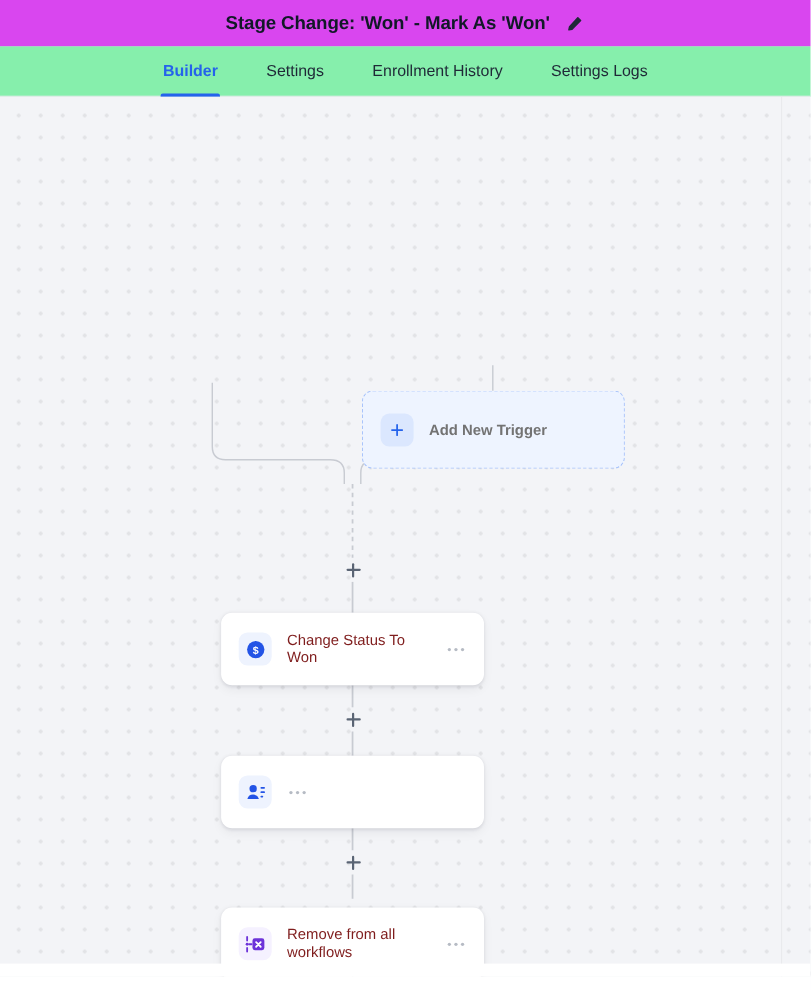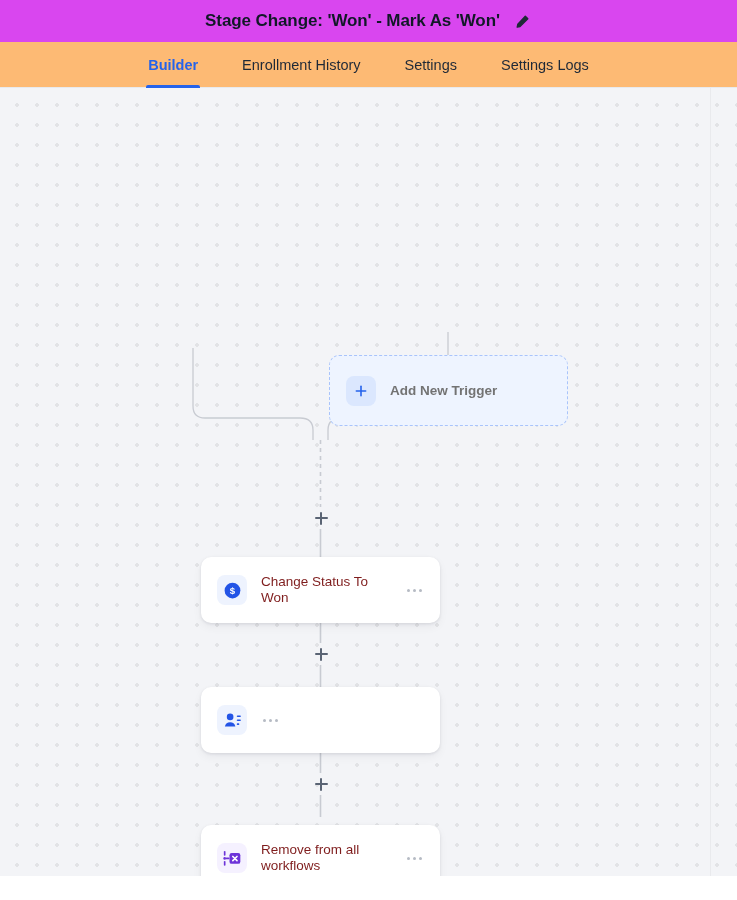--- a/index.html
+++ b/index.html
@@ -30,21 +30,21 @@
     width: 18px; height: 18px;
     display: inline-flex;
     align-items: center;
     justify-content: center;
     cursor: pointer;
   }
 
   
   .tabbar {
     height: 46px;
-    background: #fdba74;
+    background: #86efac;
     border-bottom: 1px solid #e8eaed;
     display: flex;
     align-items: stretch;
     justify-content: center;
     gap: 0;
   }
   .tab {
     position: relative;
     display: flex;
     align-items: center;
@@ -221,24 +221,24 @@
       <path d="M16.5 3.5 L20.5 7.5 L8 20 L3.5 21 L4.5 16.5 Z" fill="#1f2937"></path>
     </svg>
   </span>
 </div>
 
 <div class="tabbar">
   <div class="tab active">
     <span>Builder</span>
   </div>
   <div class="tab">
+    <span>Settings</span>
+  </div>
+  <div class="tab">
     <span>Enrollment History</span>
-  </div>
-  <div class="tab">
-    <span>Settings</span>
   </div>
   <div class="tab">
     <span>Settings Logs</span>
   </div>
 </div>
 
 <div class="canvas">
 
   <div class="canvas-right-edge"></div>
 

